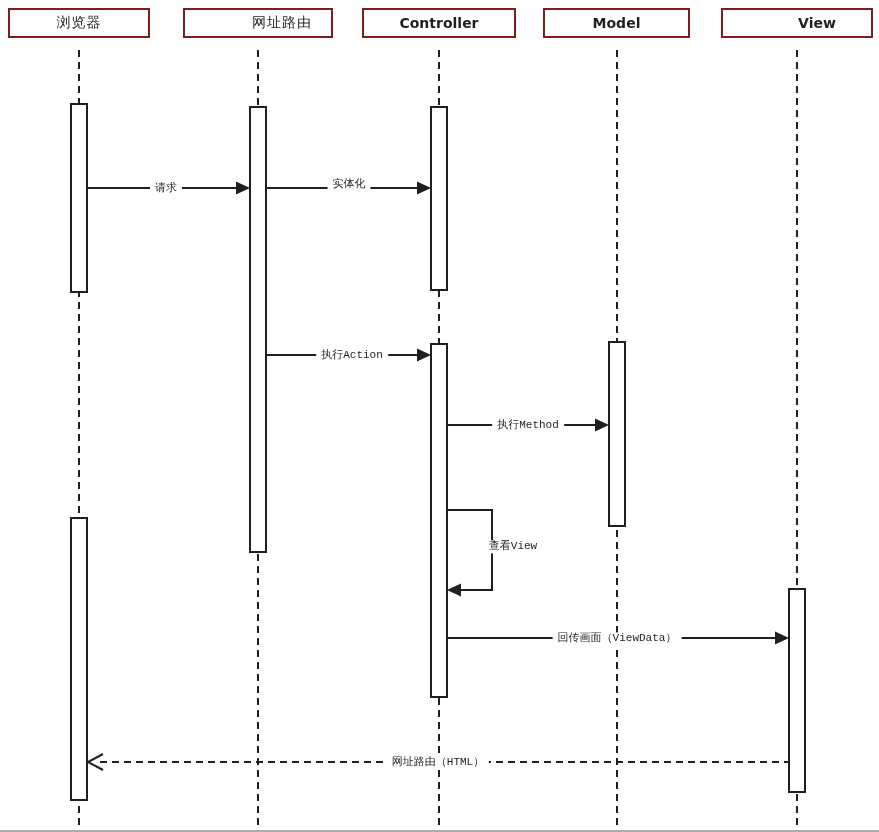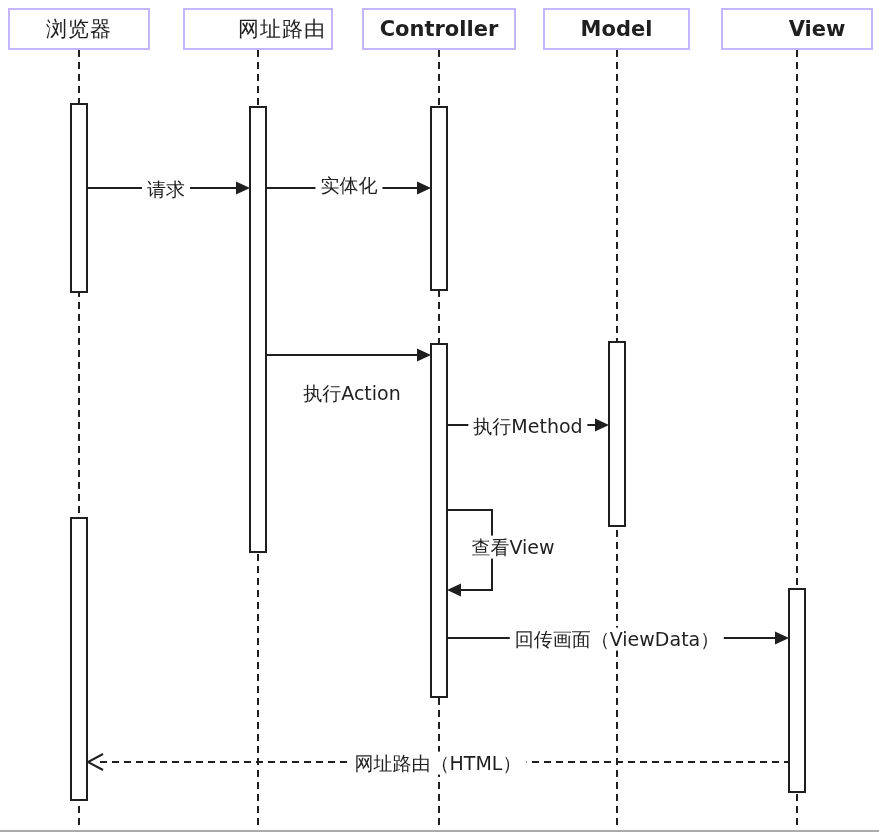--- a/index.html
+++ b/index.html
@@ -8,41 +8,42 @@
     position: relative;
     width: 879px;
     height: 832px;
     background: #ffffff;
     overflow: hidden;
   }
   .stage svg { position: absolute; left: 0; top: 0; }
   .head-box {
     position: absolute;
     top: 8px;
-    height: 42px;
+    height: 30px;
     box-sizing: border-box;
-    border: 2px solid #c4b5fd;
+    border: 2px solid #7f1d1d;
     background: #ffffff;
     display: flex;
     align-items: center;
     justify-content: center;
-    font-size: 21px;
+    font-size: 14px;
     letter-spacing: 1px;
     white-space: nowrap;
   }
   .head-box.latin { font-weight: 700; letter-spacing: 0; }
   .msg-label {
     position: absolute;
     transform: translate(-50%, -50%);
     background: #ffffff;
     padding: 0 5px;
-    font-size: 19px;
+    font-size: 11px;
     line-height: 1.2;
     white-space: nowrap;
     color: #1f1f1f;
+    font-family: Liberation Mono, monospace;
   }
   .scan-edge-bottom {
     position: absolute;
     left: 0;
     bottom: 0;
     width: 100%;
     height: 2px;
     background: #ababab;
   }
 </style>
@@ -108,21 +109,21 @@
   </svg>
 
   <div class="head-box cjk" style="left:8px;   width:142px;">浏览器</div>
   <div class="head-box cjk" style="left:183px; width:150px;padding-left:48px;">网址路由</div>
   <div class="head-box latin" style="left:543px; width:147px;">Model</div>
   <div class="head-box latin" style="left:362px; width:154px;">Controller</div>
   <div class="head-box latin" style="left:721px; width:152px;padding-left:40px;">View</div>
 
   <div class="msg-label" style="left:166px; top:189px;">请求</div>
   <div class="msg-label" style="left:349px; top:185px;">实体化</div>
-  <div class="msg-label" style="left:352px; top:356px;margin-top:37px;">执行Action</div>
+  <div class="msg-label" style="left:352px; top:356px;">执行Action</div>
   <div class="msg-label" style="left:528px; top:426px;">执行Method</div>
   <div class="msg-label" style="left:513px; top:547px;">查看View</div>
   <div class="msg-label" style="left:617px; top:639px;">回传画面（ViewData）</div>
   <div class="msg-label" style="left:438px; top:763px;">网址路由（HTML）</div>
 
   <div class="scan-edge-bottom"></div>
 
 </div>
 
 </body></html>

